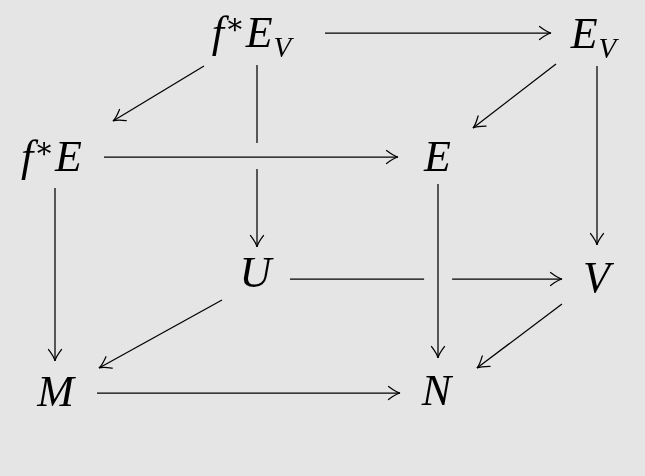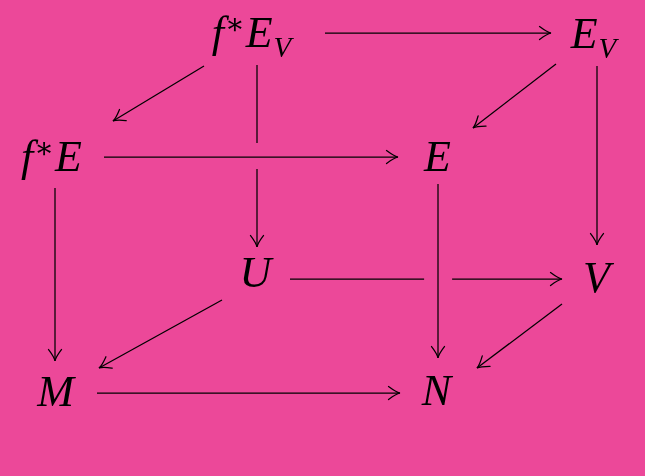--- a/index.html
+++ b/index.html
@@ -4,21 +4,21 @@
 <style>
   html, body {
     margin: 0;
     padding: 0;
     background: #ffffff;
   }
   #stage {
     position: relative;
     width: 645px;
     height: 476px;
-    background: #ec4899;
+    background: #e5e5e5;
     overflow: hidden;
   }
   #diagram-svg {
     position: absolute;
     left: 0;
     top: 0;
   }
   text.node-label {
     font-family: "Liberation Serif", "DejaVu Serif", serif;
     font-style: italic;

